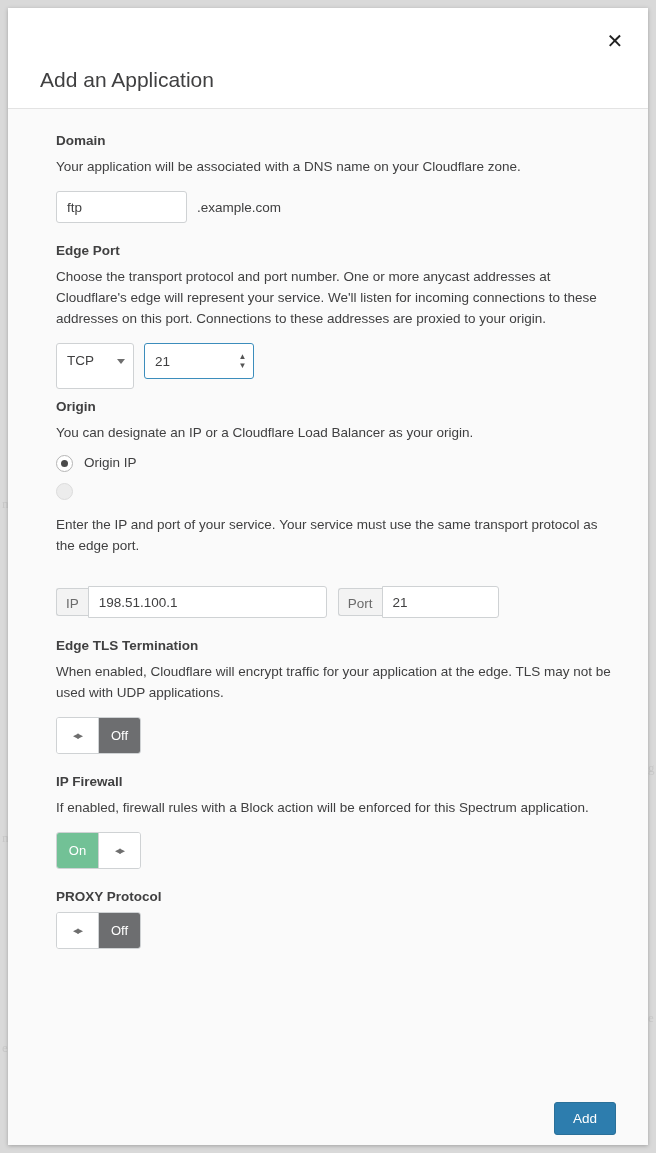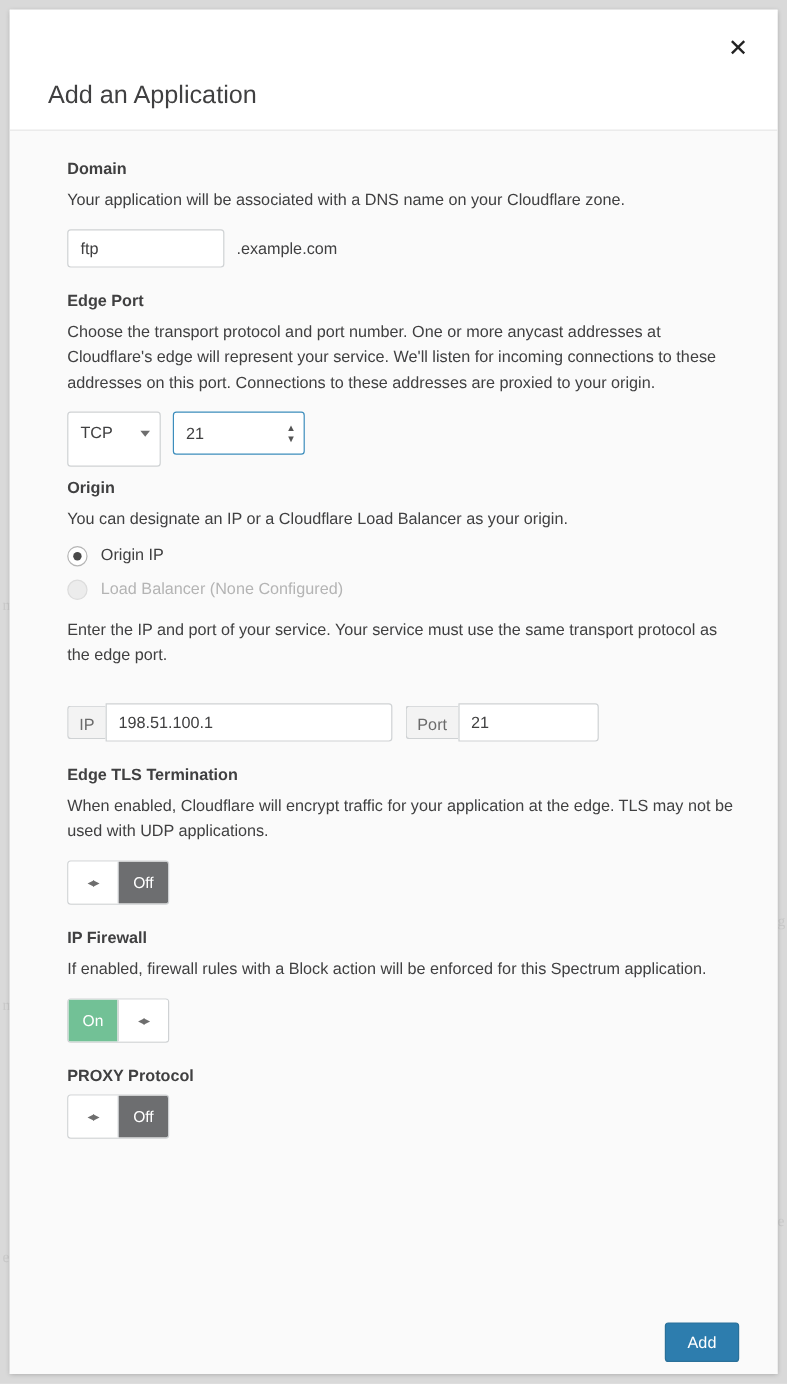--- a/index.html
+++ b/index.html
@@ -312,21 +312,20 @@
       
       <div class="section-label">Origin</div>
       <div class="section-desc" style="margin-bottom:12px;">You can designate an IP or a Cloudflare Load Balancer as your origin.</div>
 
       <div class="radio-row">
         <span class="radio checked"></span>
         <span class="radio-label">Origin IP</span>
       </div>
       <div class="radio-row">
         <span class="radio disabled"></span>
-        <span class="radio-label disabled">Load Balancer (None Configured)</span>
       </div>
 
       <div class="section-desc" style="margin-top:14px; margin-bottom:30px;">Enter the IP and port of your service. Your service must use the same transport protocol as the edge port.</div>
 
       <div class="ip-group">
         <span class="addon">IP</span>
         <input class="text-input ip-input" type="text" value="198.51.100.1" style="">
         <span class="addon port-group">Port</span>
         <input class="text-input port-input" type="text" value="21" style="">
       </div>

